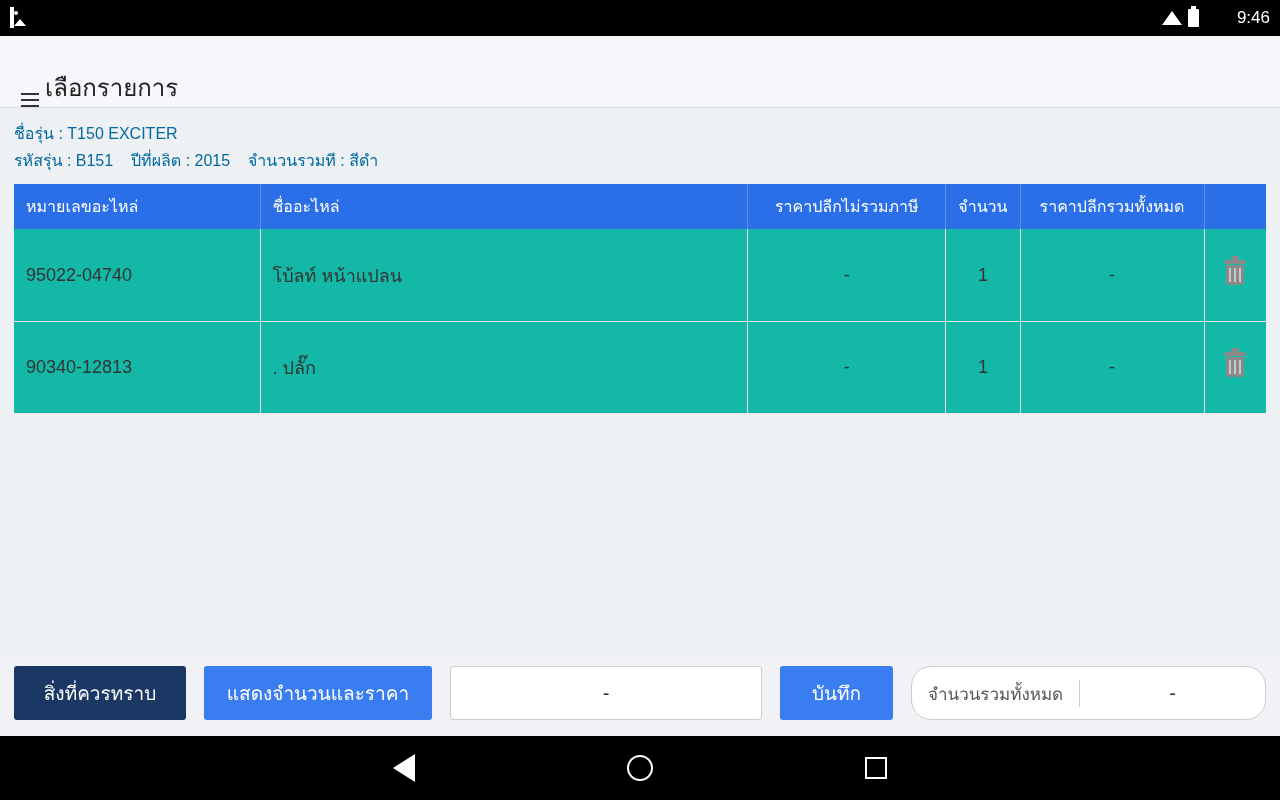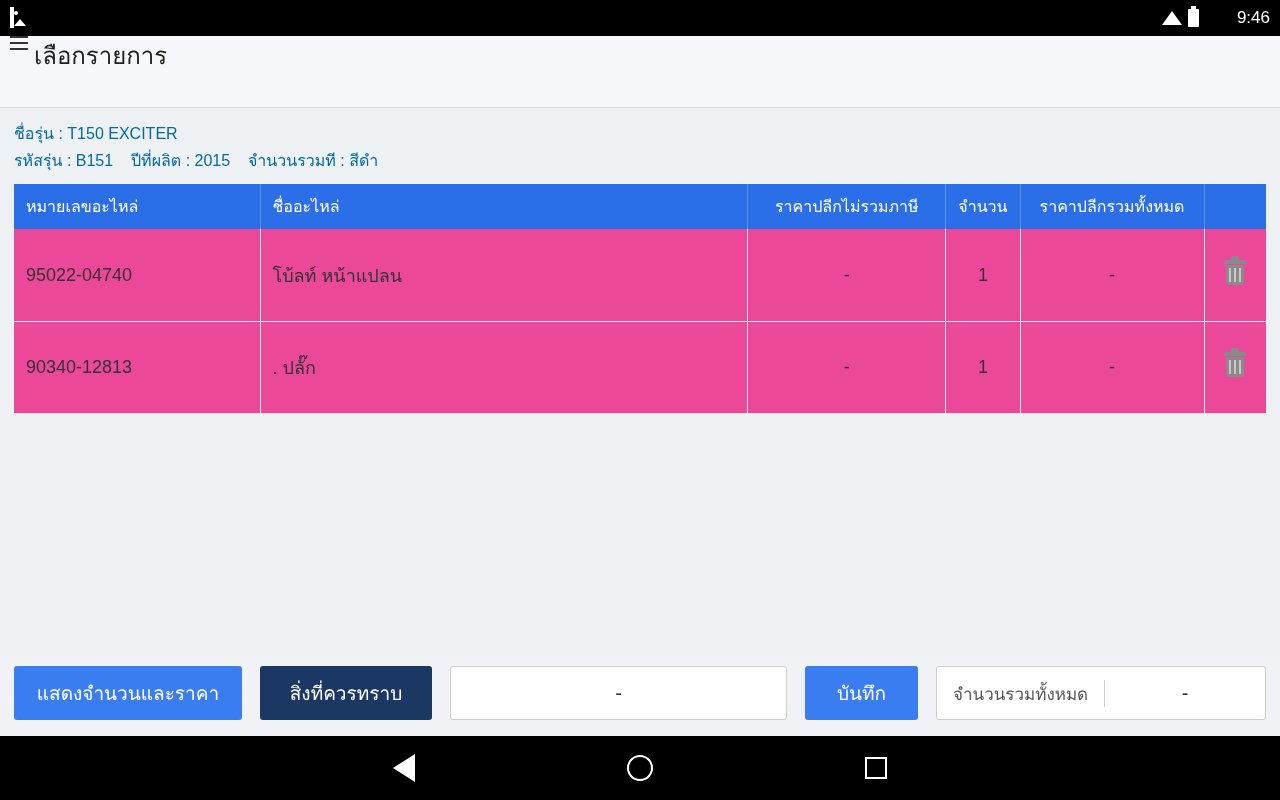--- a/index.html
+++ b/index.html
@@ -40,42 +40,42 @@
   .battery-icon::before {
     content: ""; position: absolute; top: -3px; left: 3px; width: 5px; height: 3px; background: #fff;
   }
   .clock { font-size: 17px; margin-left: 32px; }
 
   
   .app-bar {
     height: 72px;
     background: #f5f7fa;
     display: flex;
-    align-items: flex-start;
-    padding: 0 10px;
+    align-items: flex-end;
+    padding: 0 21px;
     border-bottom: 1px solid #ddd;
   }
   .hamburger {
     width: 18px; height: 14px; display: inline-block; position: relative; margin-right: 6px;
   }
   .hamburger span, .hamburger::before, .hamburger::after {
     content: ""; position: absolute; left: 0; width: 18px; height: 2px; background: #333;
   }
   .hamburger::before { top: 0; }
   .hamburger span { top: 6px; }
   .hamburger::after { top: 12px; }
   .app-title { font-size: 24px; color: #222; }
 
   
   .content { flex: 1; background: #eef1f4; padding: 10px 14px 0 14px; display: flex; flex-direction: column; }
 
   .model-info { font-size: 16px; color: #0369a1; line-height: 1.7; padding: 2px 0 10px 0; }
 
   .table-wrap { }
-  table { width: 100%; border-collapse: collapse; background: #ec4899; }
+  table { width: 100%; border-collapse: collapse; background: #14b8a6; }
   thead th {
     background: #2b6fe8; color: #fff; font-weight: normal; text-align: left;
     padding: 10px 12px; font-size: 16px; border-right: 1px solid #5c90ea;
   }
   thead th:last-child { border-right: none; }
   tbody td {
     padding: 0 12px; height: 92px; font-size: 18px; color: #333;
     border-right: 1px solid #e6e6e6; border-bottom: 1px solid #e6e6e6;
     vertical-align: middle;
   }
@@ -120,21 +120,21 @@
     display: flex; align-items: center; justify-content: center;
   }
   .btn-darkblue { background: #1b3764; color: #fff; width: 172px; }
   .btn-blue { background: #3a7df0; color: #fff; width: 228px; }
   .display-box {
     height: 54px; border: 1px solid #ccc; background: #fff; border-radius: 3px;
     display: flex; align-items: center; justify-content: center; font-size: 20px; color: #333;
   }
   .display-mid { flex: 1; }
   .btn-save { width: 113px; }
-  .total-box { width: 330px; display:flex; }
+  .total-box { width: 355px; display:flex;border-radius:20px; }
   .total-label { flex: 0 0 auto; padding: 0 16px; display:flex; align-items:center; color:#555; font-size:17px; border-right:1px solid #ccc; }
   .total-value { flex:1; display:flex; align-items:center; justify-content:center; font-size:20px; }
 
   
   .nav-bar {
     height: 64px; background: #000; display: flex; align-items: center; justify-content: center; gap: 200px;
   }
   .nav-btn { color:#fff; display:inline-flex; align-items:center; justify-content:center; width:36px; height:36px; }
   .nav-back {
     width:0; height:0; border-top:14px solid transparent; border-bottom:14px solid transparent; border-right:22px solid #fff;
@@ -233,22 +233,22 @@
         </tr>
       </tbody>
     </table>
   </div>
 
   <div class="fill-space"></div>
 
 </div>
 
 <div class="button-bar">
+  <button class="btn btn-darkblue">สิ่งที่ควรทราบ</button>
   <button class="btn btn-blue">แสดงจำนวนและราคา</button>
-  <button class="btn btn-darkblue">สิ่งที่ควรทราบ</button>
   <div class="display-box display-mid">-</div>
   <button class="btn btn-blue btn-save">บันทึก</button>
   <div class="display-box total-box">
     <div class="total-label">จำนวนรวมทั้งหมด</div>
     <div class="total-value">-</div>
   </div>
 </div>
 
 <div class="nav-bar">
   <span class="nav-btn">

